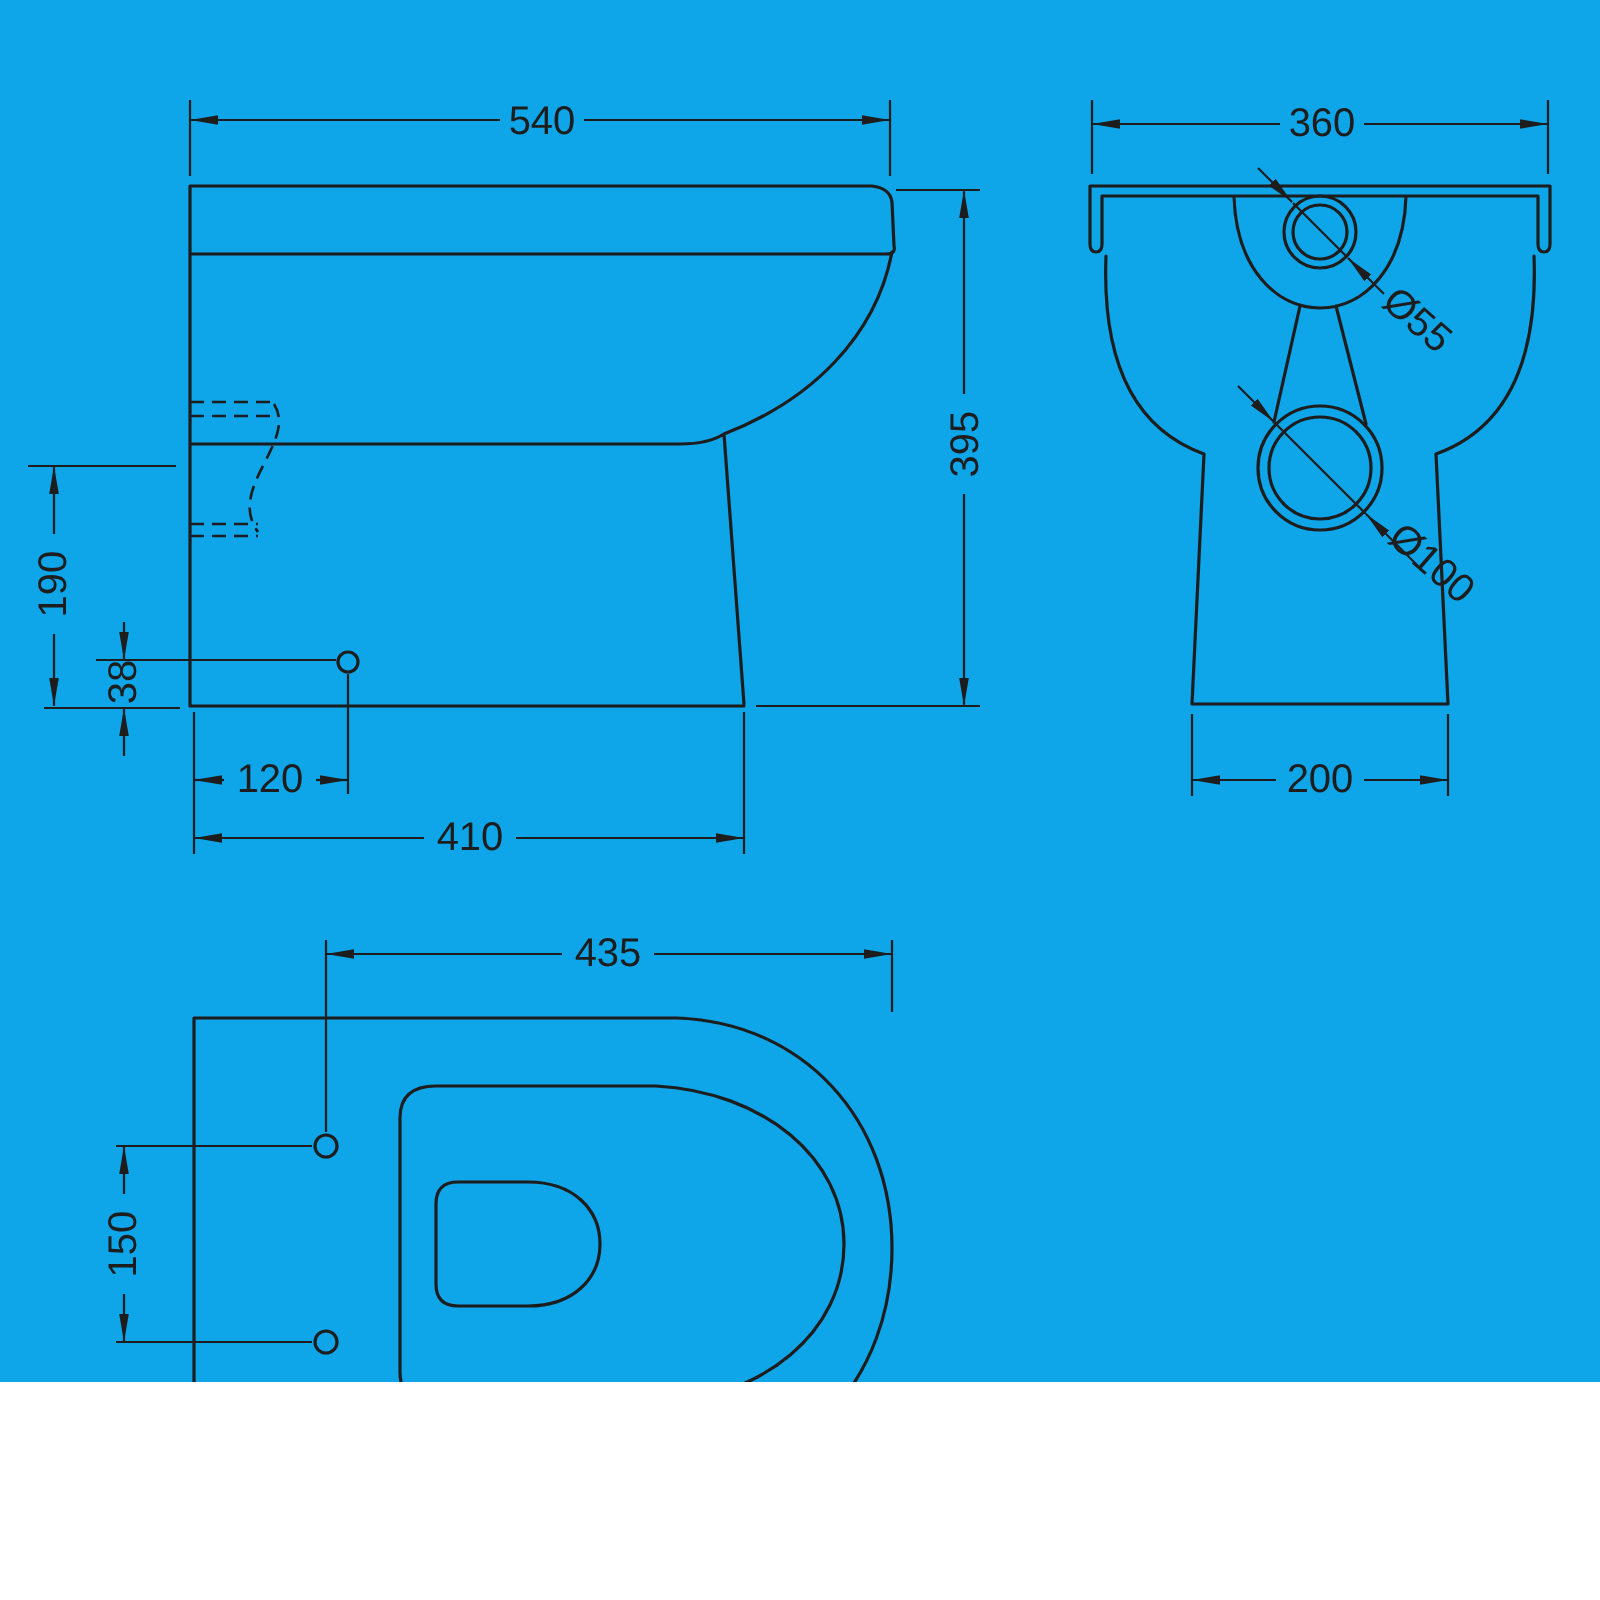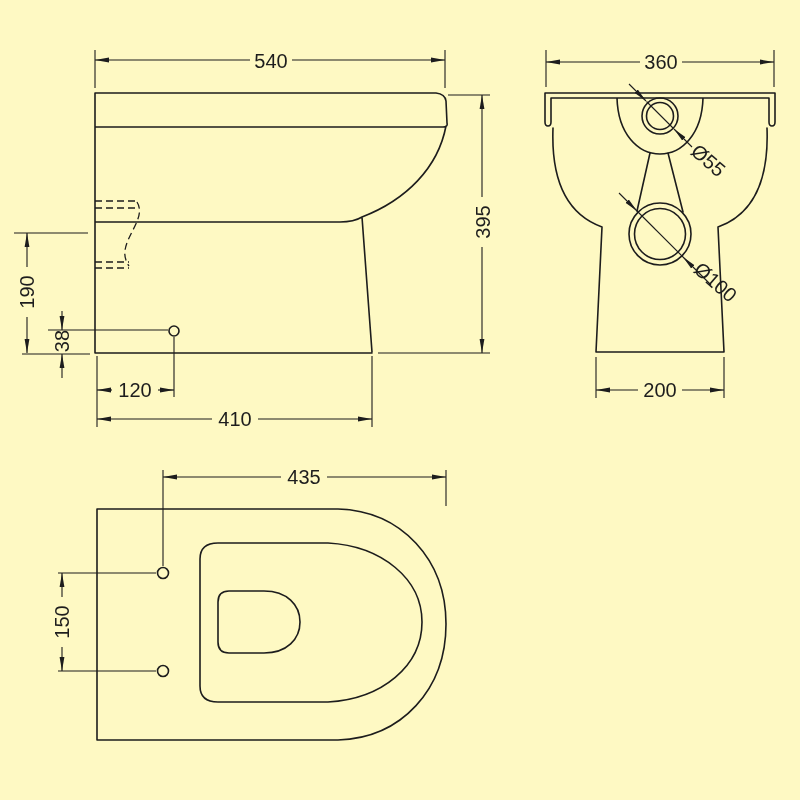--- a/index.html
+++ b/index.html
@@ -1,16 +1,16 @@
 <!DOCTYPE html>
 <html><head>
 <meta charset="utf-8">
 <style>
   html,body{margin:0;padding:0;background:#ffffff;}
-  .canvas{width:800px;height:800px;position:relative;background:#fef9c3;overflow:hidden;}
+  .canvas{width:800px;height:691px;position:relative;background:#0ea5e9;overflow:hidden;}
   svg{display:block;}
   text{font-family:"Liberation Sans","DejaVu Sans",sans-serif;font-size:20px;}
   .outline{fill:none;stroke-width:1.6;stroke-linecap:round;stroke-linejoin:round;}
   .thin{fill:none;stroke-width:1.1;}
   .hidden-line{fill:none;stroke-width:1.3;stroke-dasharray:7 4;}
 </style>
 </head>
 <body>
 
 <div class="canvas">

